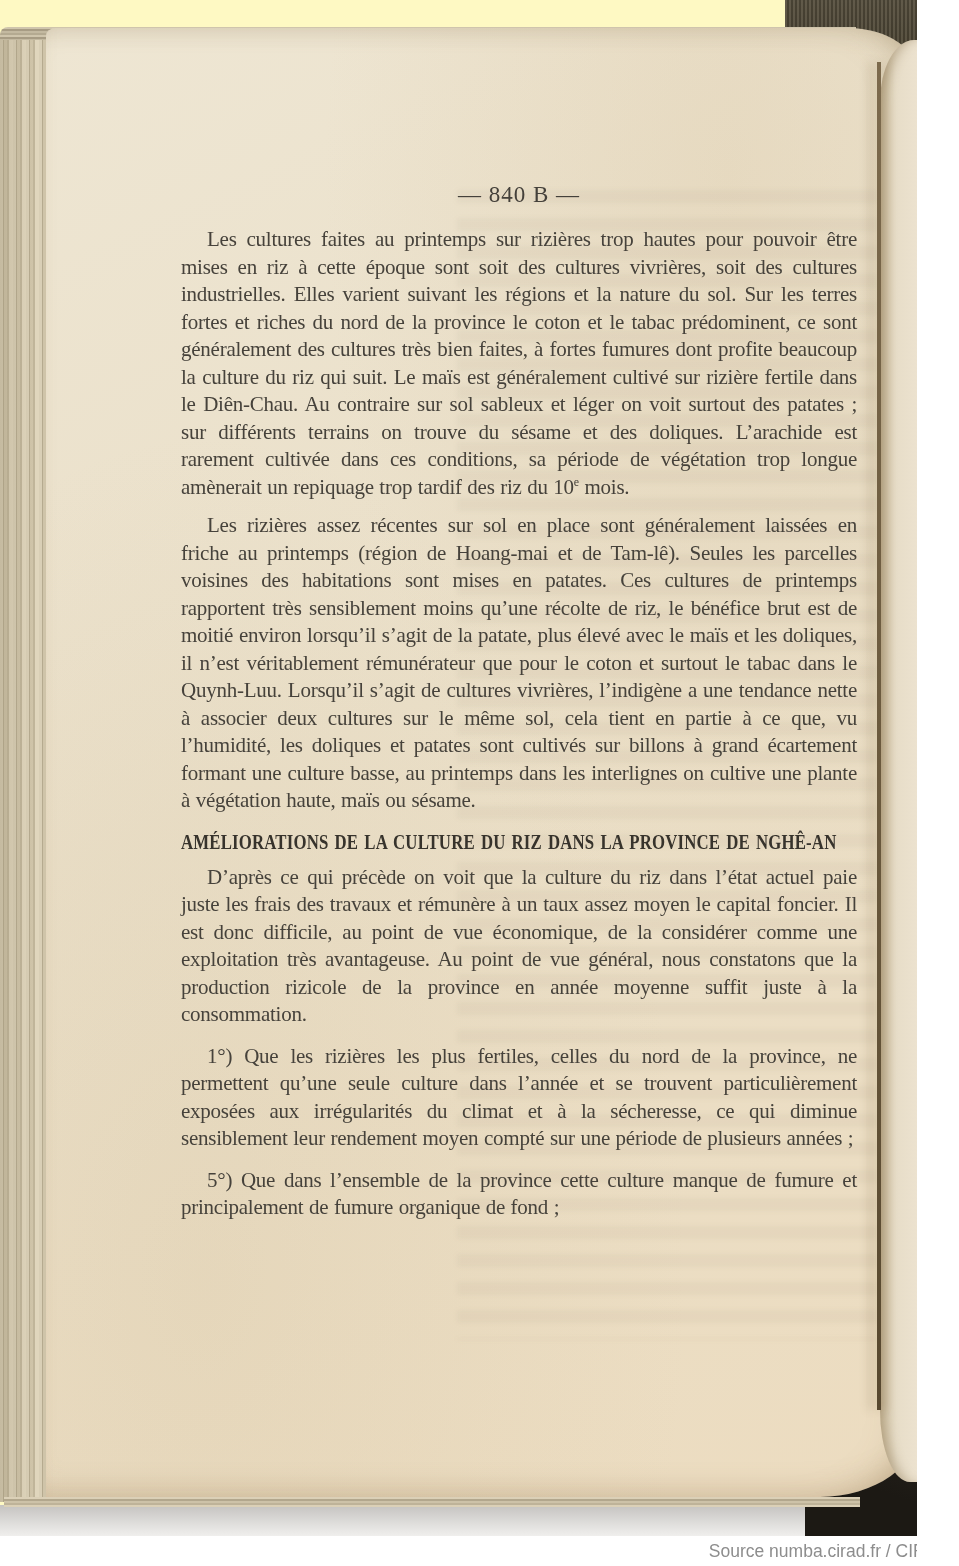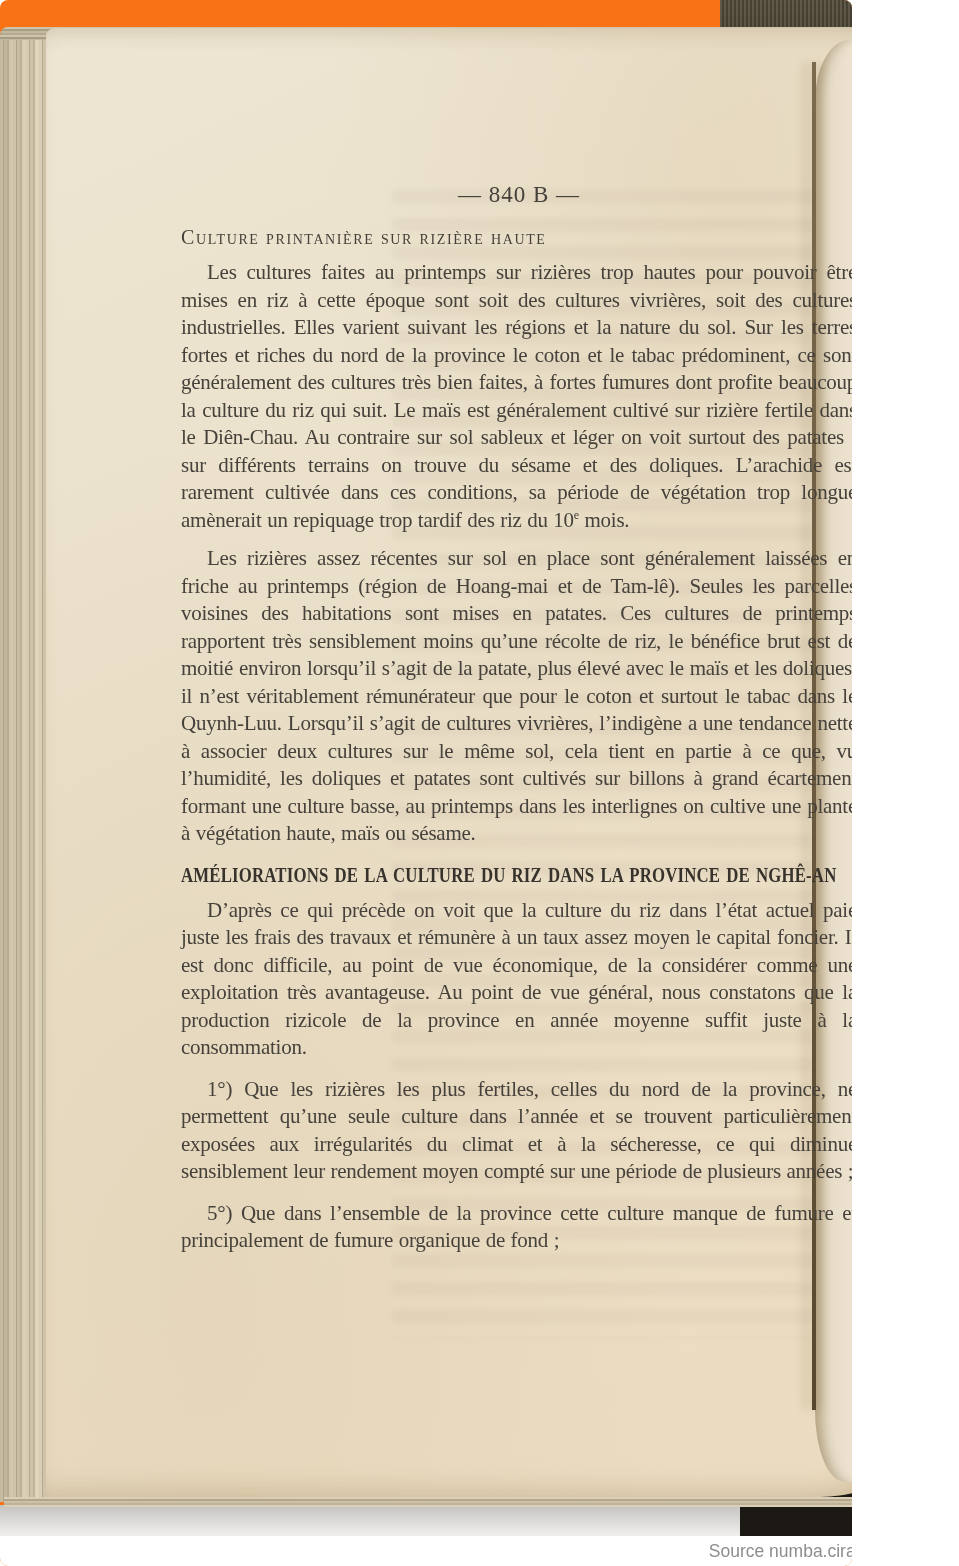--- a/index.html
+++ b/index.html
@@ -1,22 +1,21 @@
 <!DOCTYPE html>
 <html><head>
 <meta charset="utf-8">
 <style>
   html, body { margin: 0; padding: 0; background: #ffffff; }
   .scene {
     position: relative;
-    width: 852px; height: 1566px;
+    width: 917px; height: 1566px;
     overflow: hidden;
-    background: #f97316;
+    background: #fef9c3;
     font-family: "Liberation Serif", "DejaVu Serif", serif;
-    border-radius: 8px;
   }
   
   .top-edge {
     position: absolute; left: 0; top: 27px; width: 856px; height: 26px; z-index: 2;
     background: repeating-linear-gradient(180deg,
       #cfc5ac 0 2px, #a79c84 2px 4px, #c3b9a0 4px 6px, #b4aa91 6px 8px);
     border-top-left-radius: 8px;
   }
   .left-edge {
     position: absolute; left: 0; top: 40px; width: 47px; height: 1462px; z-index: 2;
@@ -125,21 +124,20 @@
   <div class="left-edge"></div>
   <div class="bottom-page-edges"></div>
 
   <div class="page-surface"></div>
   <div class="show-through"></div>
   <div class="gutter"></div>
   <div class="facing-page"></div>
 
   <div class="text-col">
     <div class="pagenum">— 840 B —</div>
-    <h2 class="sec-heading">Culture printanière sur rizière haute</h2>
     <p><span>Les cultures faites au printemps sur rizières trop hautes pour pouvoir être mises en riz à cette époque sont soit des cultures vivrières, soit des cultures industrielles. Elles varient suivant les régions et la nature du sol. Sur les terres fortes et riches du nord de la province le coton et le tabac prédominent, ce sont généralement des cultures très bien faites, à fortes fumures dont profite beaucoup la culture du riz qui suit. Le maïs est généralement cultivé sur rizière fertile dans le Diên-Chau. Au contraire sur sol sableux et léger on voit surtout des patates ; sur différents terrains on trouve du sésame et des doliques. L’arachide est rarement cultivée dans ces conditions, sa période de végétation trop longue amènerait un repiquage trop tardif des riz du 10</span><sup>e</sup><span> mois.</span></p>
     <p>Les rizières assez récentes sur sol en place sont généralement laissées en friche au printemps (région de Hoang-mai et de Tam-lê). Seules les parcelles voisines des habitations sont mises en patates. Ces cultures de printemps rapportent très sensiblement moins qu’une récolte de riz, le bénéfice brut est de moitié environ lorsqu’il s’agit de la patate, plus élevé avec le maïs et les doliques, il n’est véritablement rémunérateur que pour le coton et surtout le tabac dans le Quynh-Luu. Lorsqu’il s’agit de cultures vivrières, l’indigène a une tendance nette à associer deux cultures sur le même sol, cela tient en partie à ce que, vu l’humidité, les doliques et patates sont cultivés sur billons à grand écartement formant une culture basse, au printemps dans les interlignes on cultive une plante à végétation haute, maïs ou sésame.</p>
     <h1 class="sub-heading">AMÉLIORATIONS DE LA CULTURE DU RIZ DANS LA PROVINCE DE NGHÊ-AN</h1>
     <p>D’après ce qui précède on voit que la culture du riz dans l’état actuel paie juste les frais des travaux et rémunère à un taux assez moyen le capital foncier. Il est donc difficile, au point de vue économique, de la considérer comme une exploitation très avantageuse. Au point de vue général, nous constatons que la production rizicole de la province en année moyenne suffit juste à la consommation.</p>
     <p class="gap-before">1°) Que les rizières les plus fertiles, celles du nord de la province, ne permettent qu’une seule culture dans l’année et se trouvent particulièrement exposées aux irrégularités du climat et à la sécheresse, ce qui diminue sensiblement leur rendement moyen compté sur une période de plusieurs années ;</p>
     <p class="gap-before">5°) Que dans l’ensemble de la province cette culture manque de fumure et principalement de fumure organique de fond ;</p>
   </div>
 
   <div class="footer-bar">
     <span>Source numba.cirad.fr / CIRAD</span>

